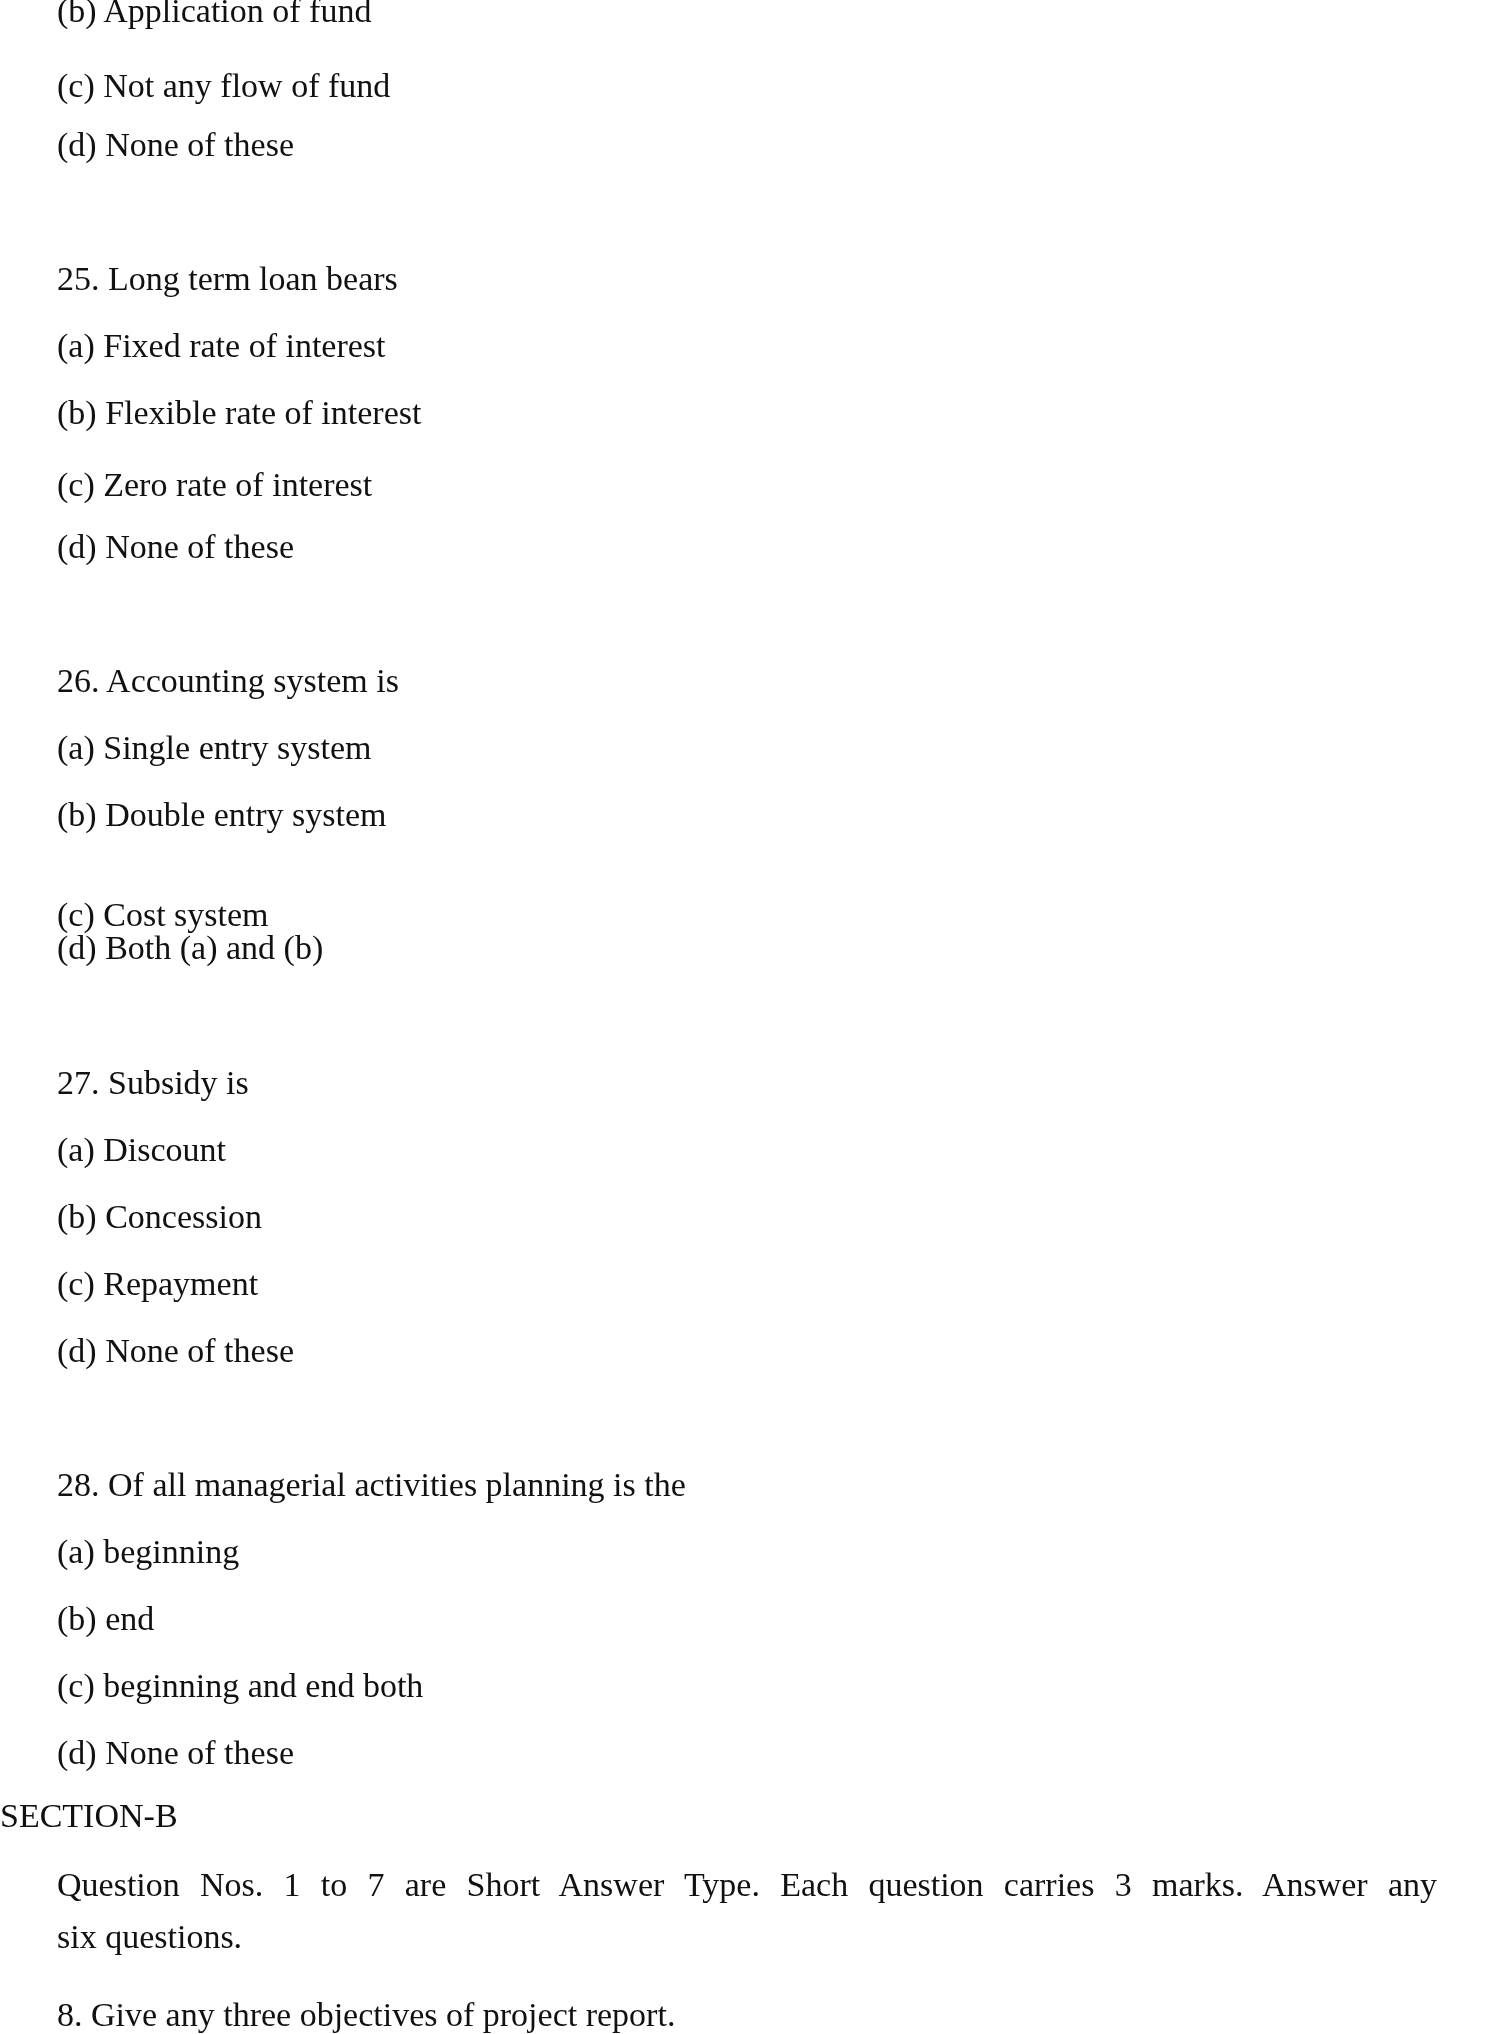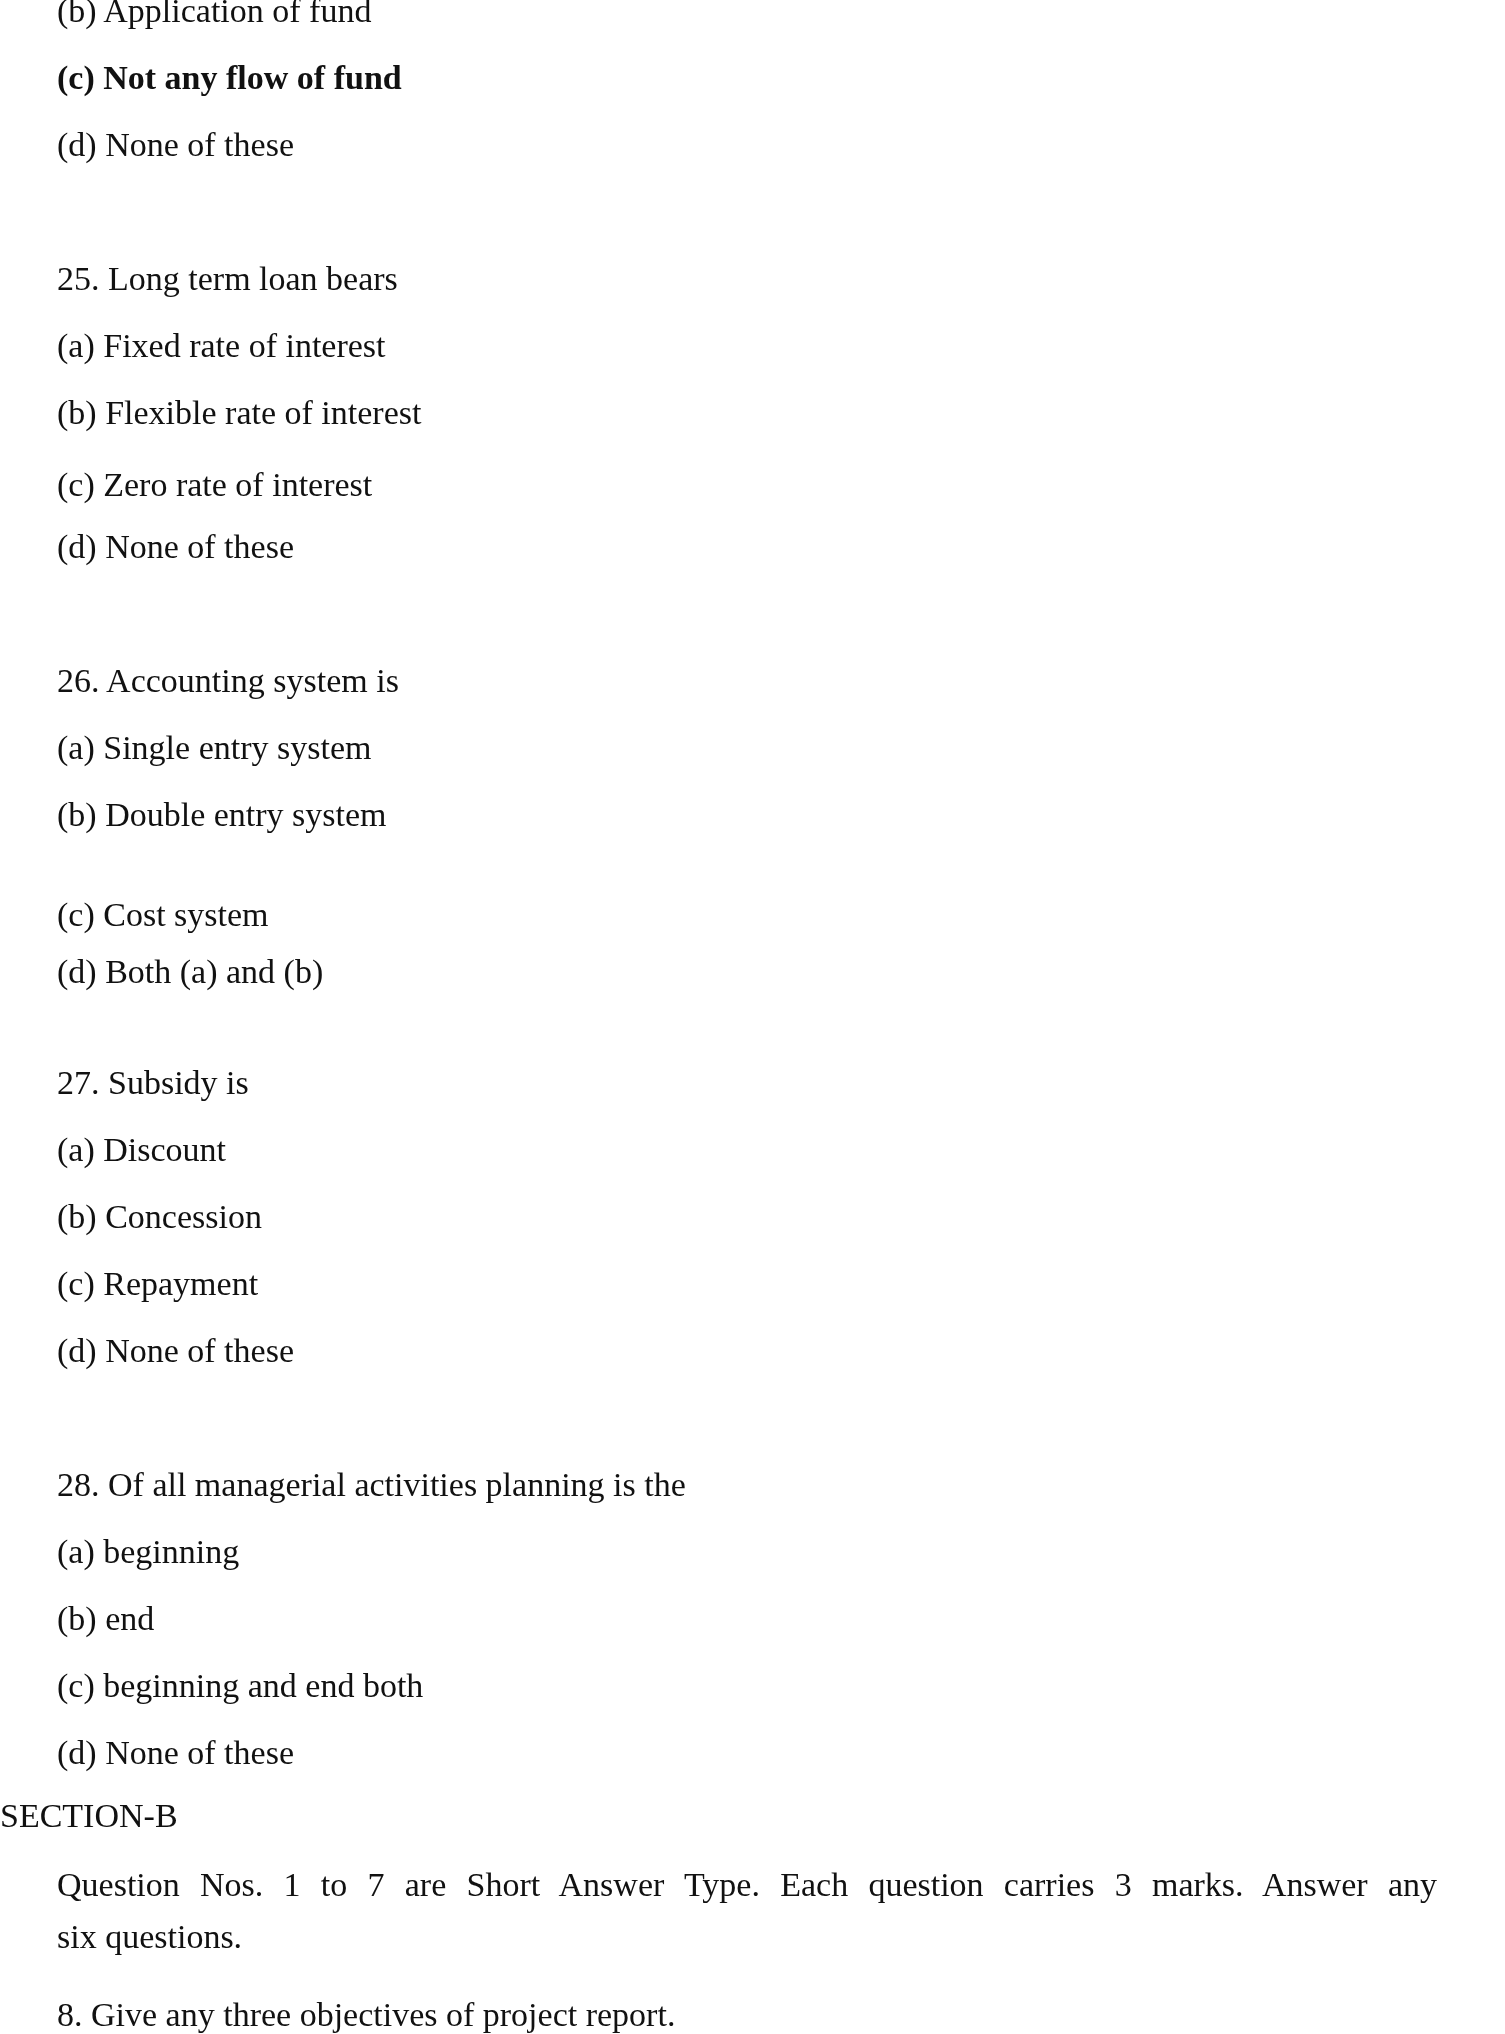--- a/index.html
+++ b/index.html
@@ -52,38 +52,38 @@
     text-align-last: justify;
   }
 </style>
 </head>
 <body>
 
 <div class="page">
 
   <div>
     <div class="line" style="top:-6px;">(b) Application of fund</div>
-    <div class="line" style="top:61px;font-weight:bold;">(c) Not any flow of fund</div>
+    <div class="line" style="top:69px;">(c) Not any flow of fund</div>
     <div class="line" style="top:128px;">(d) None of these</div>
   </div>
 
   <div>
     <div class="line" style="top:262px;">25. Long term loan bears</div>
     <div class="line" style="top:329px;">(a) Fixed rate of interest</div>
     <div class="line" style="top:396px;text-align:right;">(b) Flexible rate of interest</div>
     <div class="line" style="top:468px;">(c) Zero rate of interest</div>
     <div class="line" style="top:530px;">(d) None of these</div>
   </div>
 
   <div>
     <div class="line" style="top:664px;">26. Accounting system is</div>
     <div class="line" style="top:731px;">(a) Single entry system</div>
     <div class="line" style="top:798px;">(b) Double entry system</div>
     <div class="line" style="top:898px;">(c) Cost system</div>
-    <div class="line" style="top:931px;margin-top:24px;">(d) Both (a) and (b)</div>
+    <div class="line" style="top:931px;">(d) Both (a) and (b)</div>
   </div>
 
   <div>
     <div class="line" style="top:1066px;">27. Subsidy is</div>
     <div class="line" style="top:1133px;">(a) Discount</div>
     <div class="line" style="top:1200px;">(b) Concession</div>
     <div class="line" style="top:1267px;">(c) Repayment</div>
     <div class="line" style="top:1334px;">(d) None of these</div>
   </div>
 

